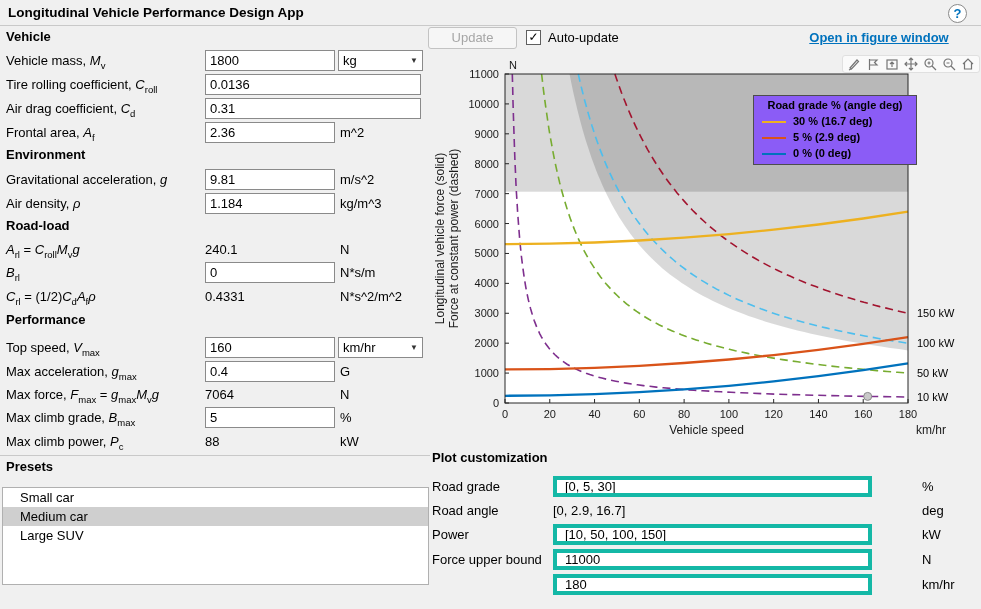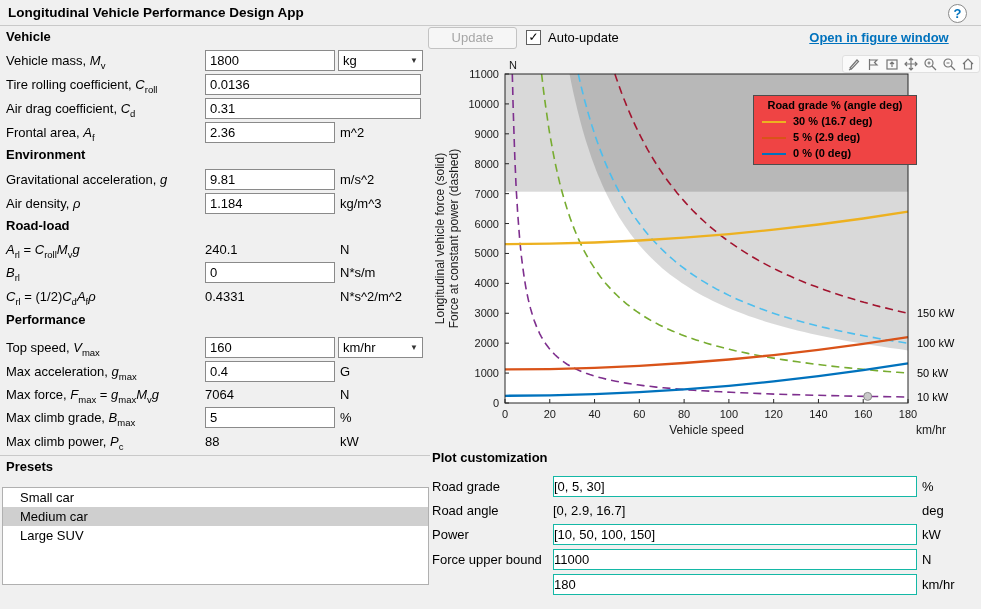--- a/index.html
+++ b/index.html
@@ -29,32 +29,32 @@
     border:1px solid #c3c3c3; border-radius:3px; color:#a6a6a6; text-align:center; line-height:20px; }
   .chk { position:absolute; left:526px; top:30px; width:15px; height:15px; background:#fff; border:1px solid #5f5f5f;
     text-align:center; line-height:13px; font-size:12px; cursor:pointer; }
   .chk-label { position:absolute; left:548px; top:27px; line-height:22px; }
   .figlink { position:absolute; left:780px; top:27px; width:198px; text-align:center; line-height:22px;
     color:#0072BD; font-weight:bold; text-decoration:underline; cursor:pointer; }
   .listbox { position:absolute; left:2px; top:487px; width:427px; height:98px; background:#fff; border:1px solid #b0b0b0; }
   .litem { height:19px; line-height:19px; padding-left:17px; cursor:pointer; }
   .litem.selected { background:#cfcfcf; }
   #chart-svg { position:absolute; left:430px; top:50px; }
-  .legend { position:absolute; left:753px; top:95px; width:164px; background:#ef4444; border:1px solid #4d4d4d;
+  .legend { position:absolute; left:753px; top:95px; width:164px; background:#8b5cf6; border:1px solid #4d4d4d;
     padding:2px 0 3px 0; z-index:5; }
   .legend-title { font-weight:bold; font-size:11px; text-align:center; line-height:15px; }
   .legend-row { height:16px; line-height:16px; padding-left:8px; font-size:11px; white-space:nowrap;font-weight:bold; }
   .legend-swatch { display:inline-block; width:24px; height:0; border-top:2.5px solid #000; vertical-align:middle; margin-right:7px; }
   .axtoolbar { position:absolute; left:842px; top:55px; height:18px; display:flex; gap:5px; align-items:center;
     background:rgba(250,250,250,0.95); border:1px solid #e0e0e0; border-radius:3px; padding:1px 4px; z-index:6; }
   .axtoolbar svg { display:block; cursor:pointer; }
   .prow { position:absolute; left:432px; width:546px; height:22px; }
   .plbl { position:absolute; left:0; top:0; line-height:22px; white-space:nowrap; }
-  .pfield { position:absolute; left:121px; top:0; width:364px; height:21px; border:1px solid #14b8a6; background:#fff;
-    padding:0 0; font-family:"Liberation Sans", sans-serif; font-size:13px; color:#000; }
+  .pfield { position:absolute; left:121px; top:0; width:319px; height:21px; border:4px solid #14b8a6; background:#fff;
+    padding:0 8px; font-family:"Liberation Sans", sans-serif; font-size:13px; color:#000; }
   .psval { position:absolute; left:121px; top:0; line-height:22px; }
   .punit { position:absolute; left:490px; top:0; line-height:22px; white-space:nowrap; }
 </style>
 </head>
 <body>
 
 <div class="title">Longitudinal Vehicle Performance Design App</div>
 <div class="help-btn">?</div>
 <div class="hr-top"></div>
 

